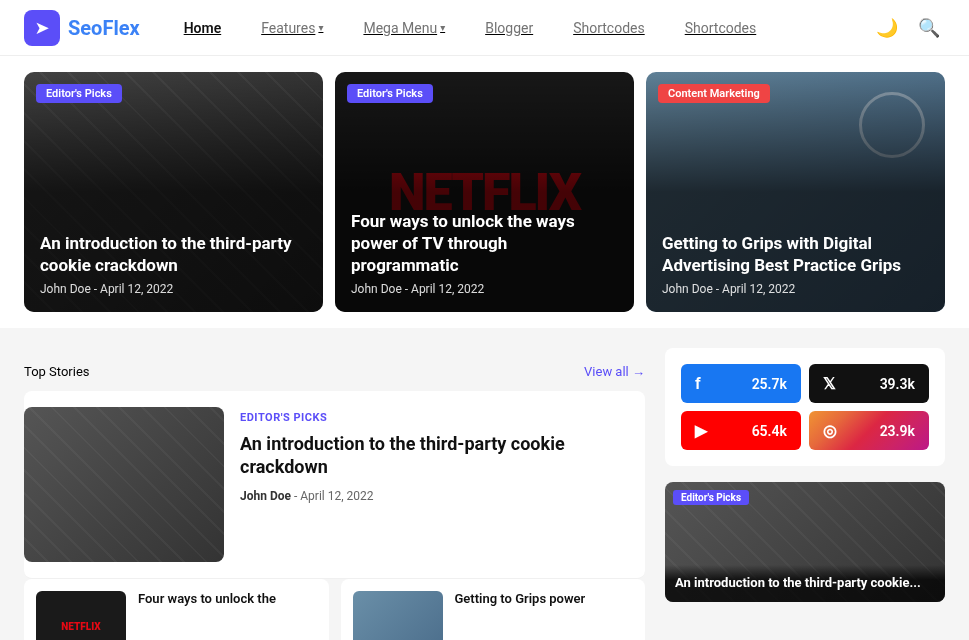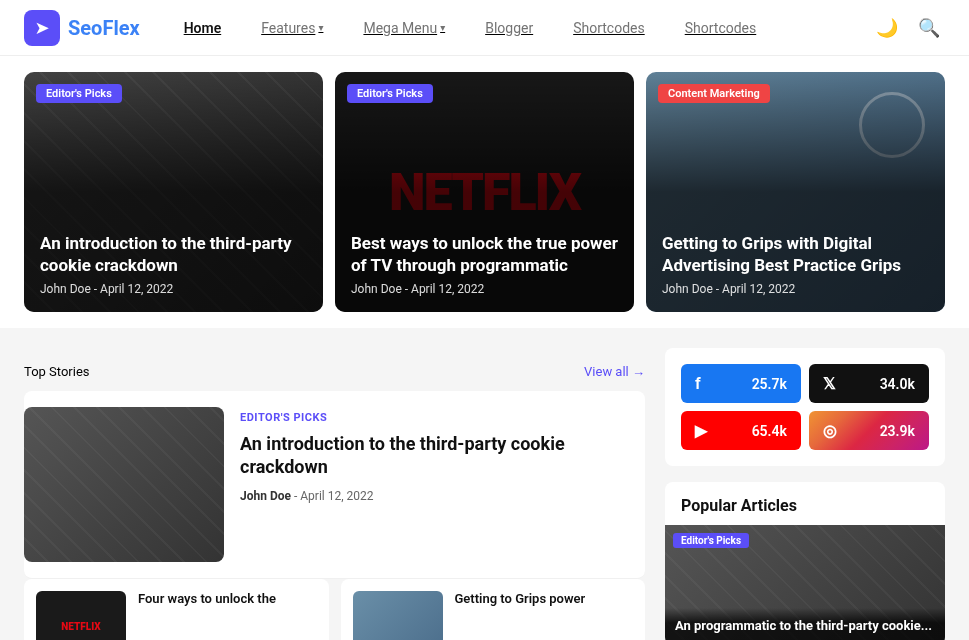--- a/index.html
+++ b/index.html
@@ -131,21 +131,21 @@
           <span>April 12, 2022</span>
         </div>
       </div>
     </div>
 
     <div class="hero-card">
       <div class="hero-card-bg card-bg-2"></div>
       <div class="hero-card-overlay"></div>
       <span class="hero-card-badge badge-editors">Editor's Picks</span>
       <div class="hero-card-content">
-        <div class="hero-card-title">Best ways to unlock the true power of TV through programmatic</div>
+        <div class="hero-card-title">Four ways to unlock the ways power of TV through programmatic</div>
         <div class="hero-card-meta">
           <span>John Doe</span>
           <span> - </span>
           <span>April 12, 2022</span>
         </div>
       </div>
     </div>
 
     <div class="hero-card">
       <div class="hero-card-bg card-bg-3"></div>
@@ -211,39 +211,38 @@
     <div class="sidebar">
 
       <div class="social-widget">
         <div class="social-grid">
           <button class="social-btn social-facebook">
             <span class="social-icon">f</span>
             <span class="social-count">25.7k</span>
           </button>
           <button class="social-btn social-twitter">
             <span class="social-icon">𝕏</span>
-            <span class="social-count">34.0k</span>
+            <span class="social-count">39.3k</span>
           </button>
           <button class="social-btn social-youtube">
             <span class="social-icon">▶</span>
             <span class="social-count">65.4k</span>
           </button>
           <button class="social-btn social-instagram">
             <span class="social-icon">◎</span>
             <span class="social-count">23.9k</span>
           </button>
         </div>
       </div>
 
       <div class="popular-widget">
-        <div class="popular-header">Popular Articles</div>
         <div class="popular-thumb">
           <div class="popular-thumb-bg"></div>
           <span class="popular-badge">Editor's Picks</span>
           <div class="popular-content-overlay">
-            <div class="popular-title-overlay">An programmatic to the third-party cookie...</div>
+            <div class="popular-title-overlay">An introduction to the third-party cookie...</div>
           </div>
         </div>
       </div>
 
     </div>
   </div>
 </section>
 
 </body></html>

